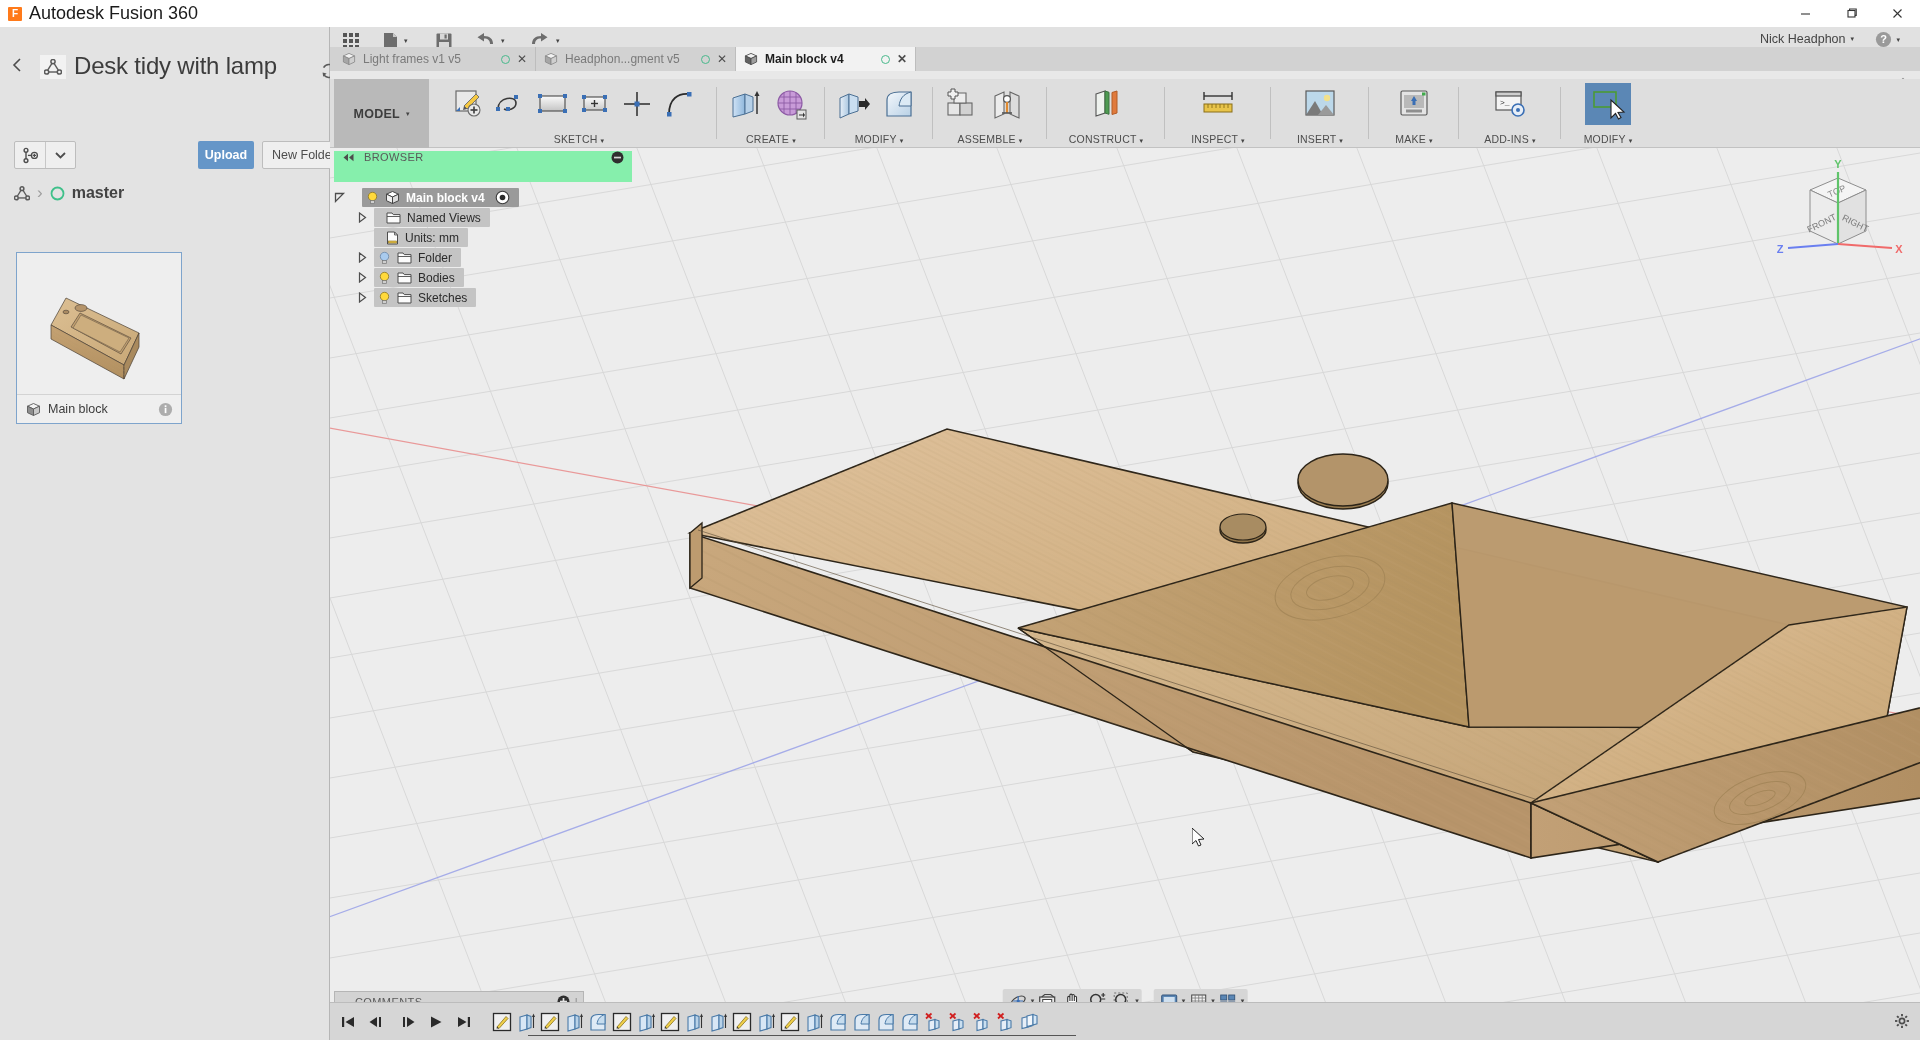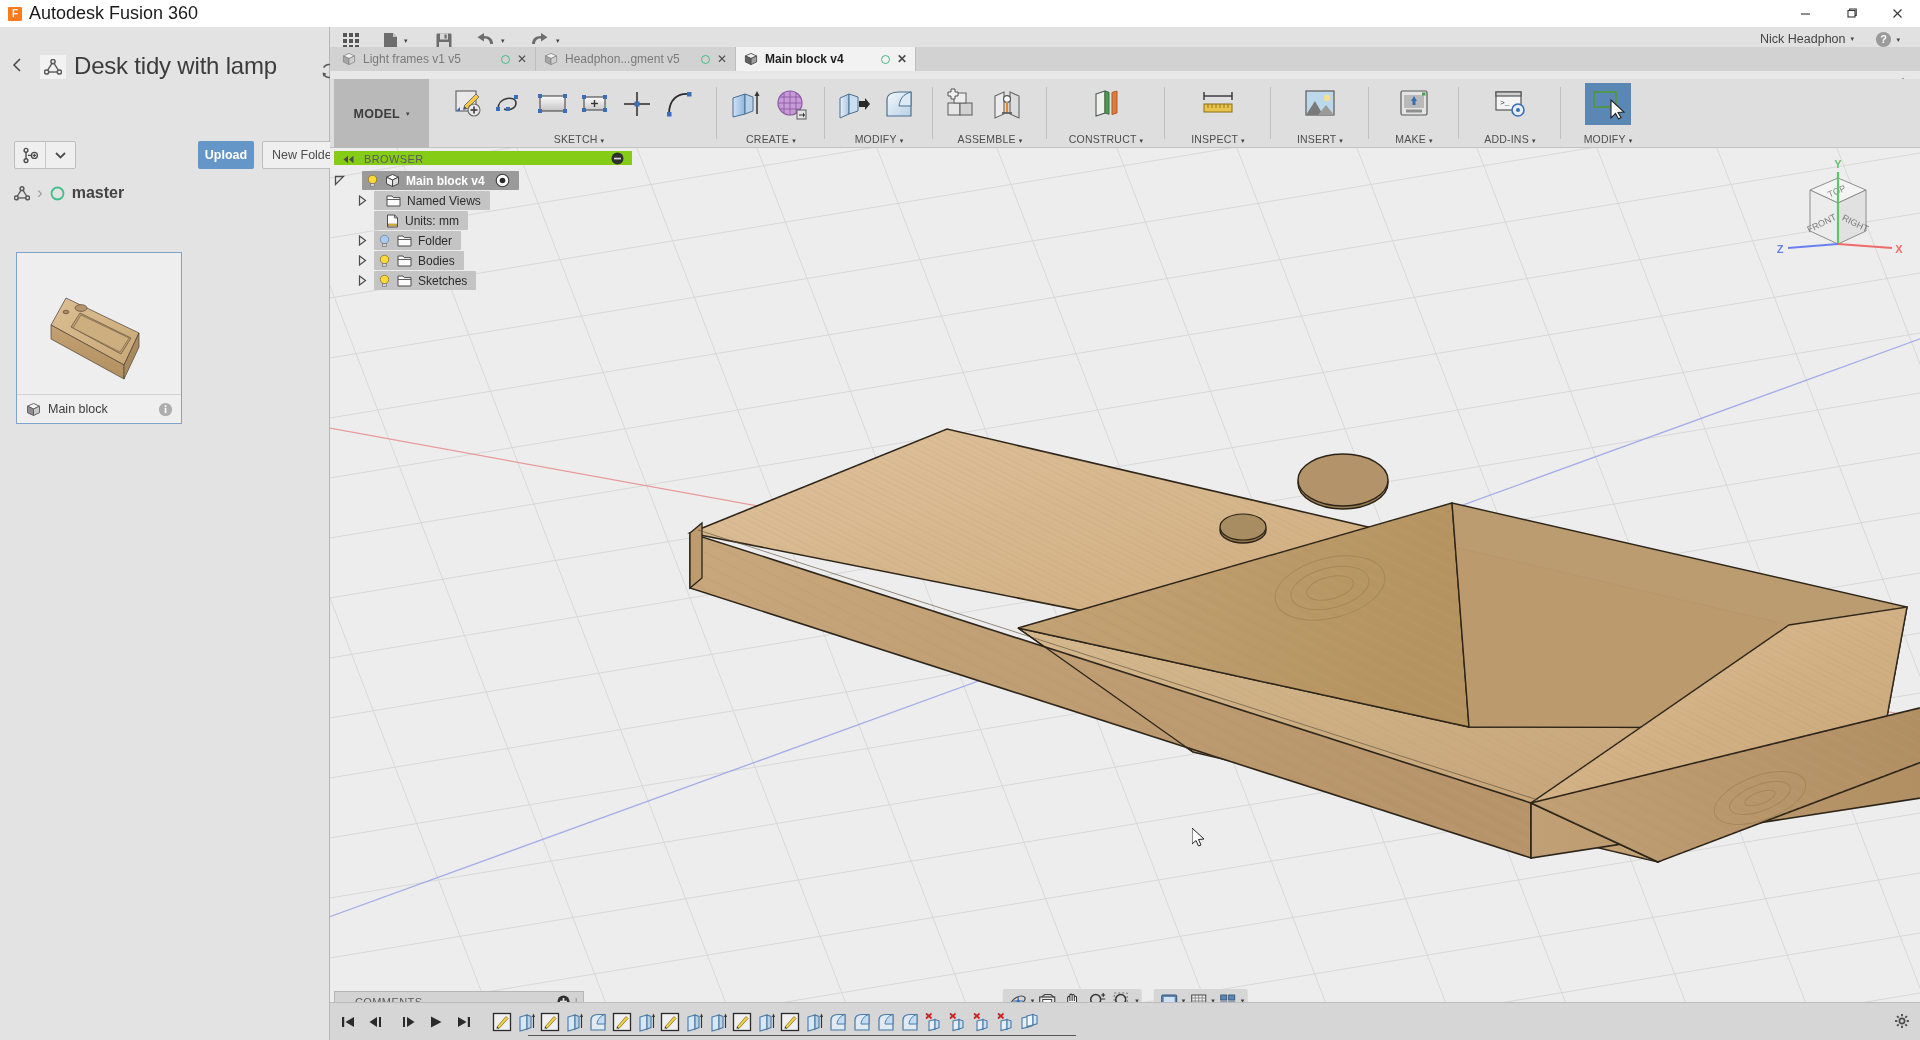--- a/index.html
+++ b/index.html
@@ -159,21 +159,21 @@
   .canvas {
     position: absolute; left: 0; top: 121px; width: 1590px; height: 892px;
     background: #ededed; overflow: hidden;
   }
 
   
   .browser {
     position: absolute; left: 4px; top: 3px; width: 298px;
   }
   .br-head {
-    height: 14px; background: #84cc16; display: flex; align-items: flex-end;
+    height: 31px; background: #86efac; display: flex; align-items: flex-start;
     padding: 0 8px; font-size: 11px; color: #5a5a5a; letter-spacing: .4px;
     justify-content: space-between;
   }
   .tree { margin-top: 6px; font-size: 12px; color: #2b2b2b; }
   .tnode { display: flex; align-items: center; height: 19px; margin-bottom: 1px; }
   .tarrow { width: 16px; text-align: center; color: #5f5f5f; font-size: 9px; }
   .tchip {
     display: flex; align-items: center; gap: 6px; background: #c4c4c4;
     height: 19px; padding: 0 9px 0 4px; border-radius: 1px;
   }

